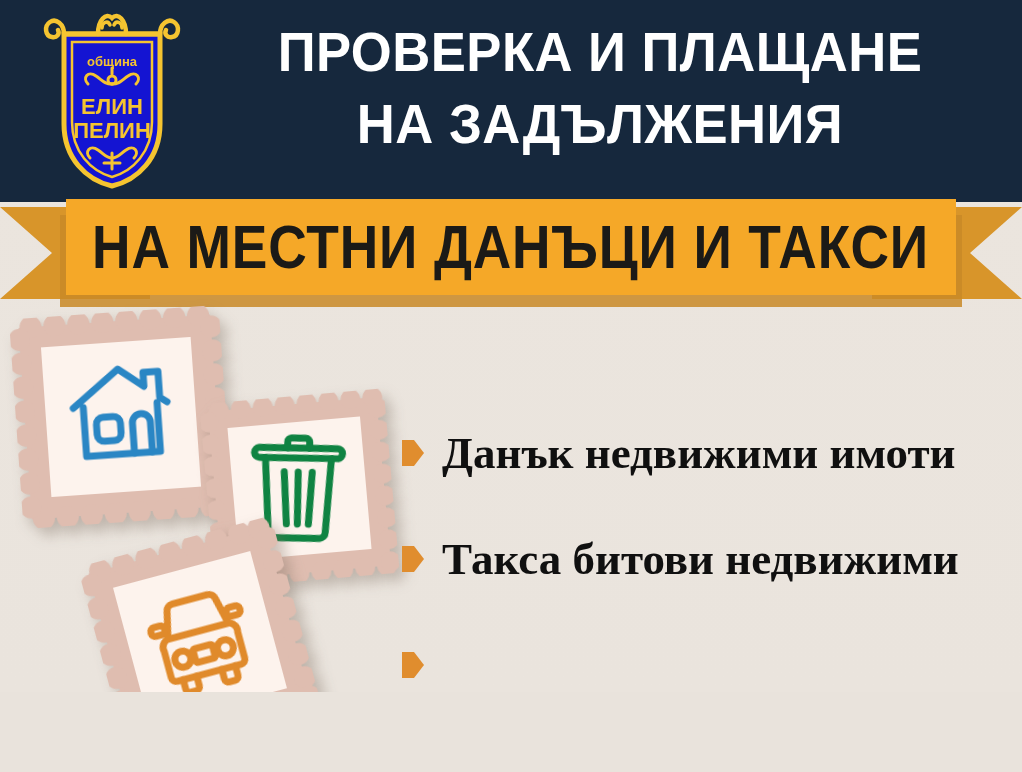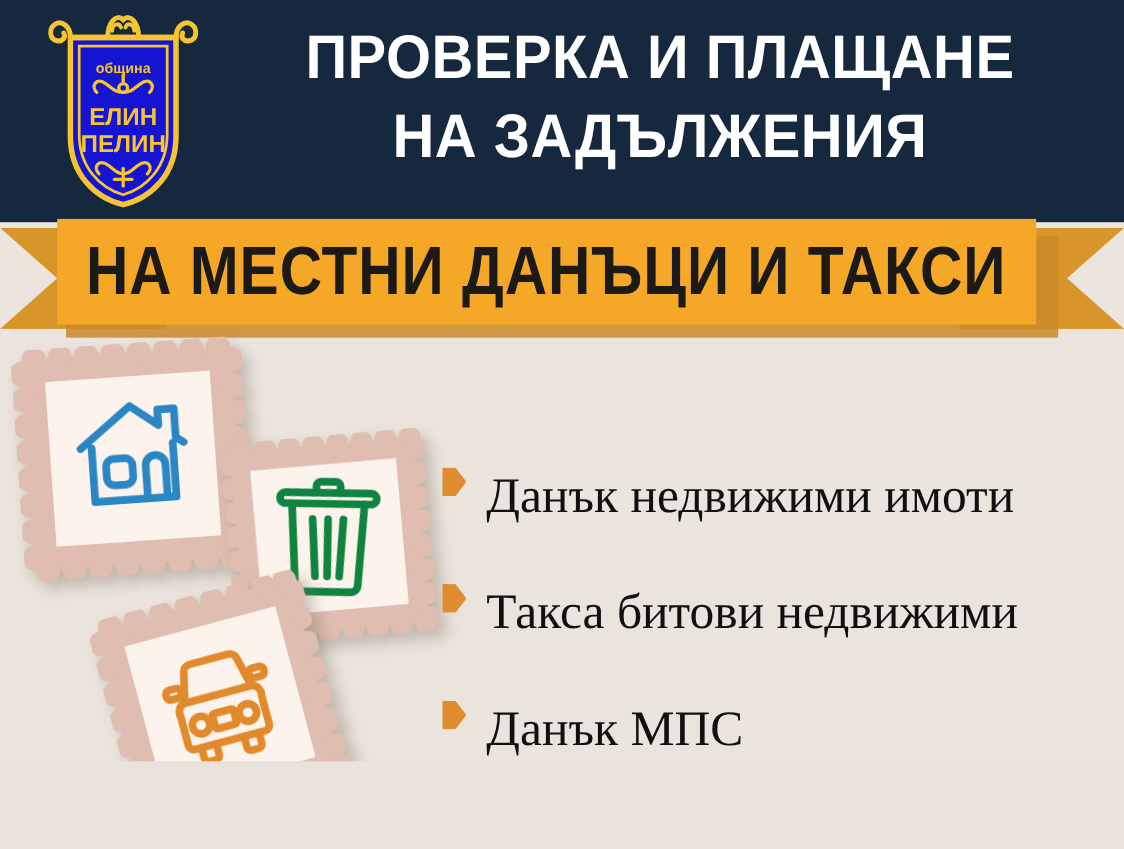--- a/index.html
+++ b/index.html
@@ -55,21 +55,21 @@
   }
   .tail-r{
     right:0;
     clip-path:polygon(0 0,150px 0,98px 46px,150px 92px,0 92px);
   }
   .ribbon-shadow{
     position:absolute;left:60px;top:16px;width:902px;height:92px;
     background:#c98a27;opacity:.85;
   }
   .ribbon-main{
-    position:absolute;left:52px;top:0px;width:890px;height:96px;
+    position:absolute;left:66px;top:0px;width:890px;height:96px;
     background:#f5a828;
     display:flex;align-items:center;justify-content:center;
   }
   .ribbon-text{
     color:#1b1a17;
     font-family:"Liberation Sans",sans-serif;
     font-weight:bold;
     font-size:62px;
     line-height:62px;
     letter-spacing:1px;
@@ -82,22 +82,22 @@
     position:absolute;
     filter:drop-shadow(6px 8px 7px rgba(120,105,92,.38));
   }
   .stamp svg{display:block;}
 
   
   .list{
     position:absolute;left:402px;top:425px;width:615px;
   }
   .li{
-    display:flex;
-    height:56px;margin-bottom:50px;
+    display:flex;align-items:center;
+    height:56px;margin-bottom:50px;font-weight:bold;
   }
   .bullet{
     width:22px;height:26px;flex:0 0 22px;margin-right:18px;
     background:#e08d2e;
     clip-path:polygon(0 0,12px 0,22px 13px,12px 26px,0 26px);
   }
   .li-label{
     color:#101010;
     font-family:"Liberation Serif",serif;
     font-size:45px;
@@ -330,17 +330,16 @@
     <div class="li">
       <span class="bullet"></span>
       <span class="li-label">Данък недвижими имоти</span>
     </div>
     <div class="li">
       <span class="bullet"></span>
       <span class="li-label">Такса битови недвижими</span>
     </div>
     <div class="li">
       <span class="bullet"></span>
-      <span class="li-label">Данък МПС</span>
     </div>
   </div>
 
 </div>
 
 </body></html>

